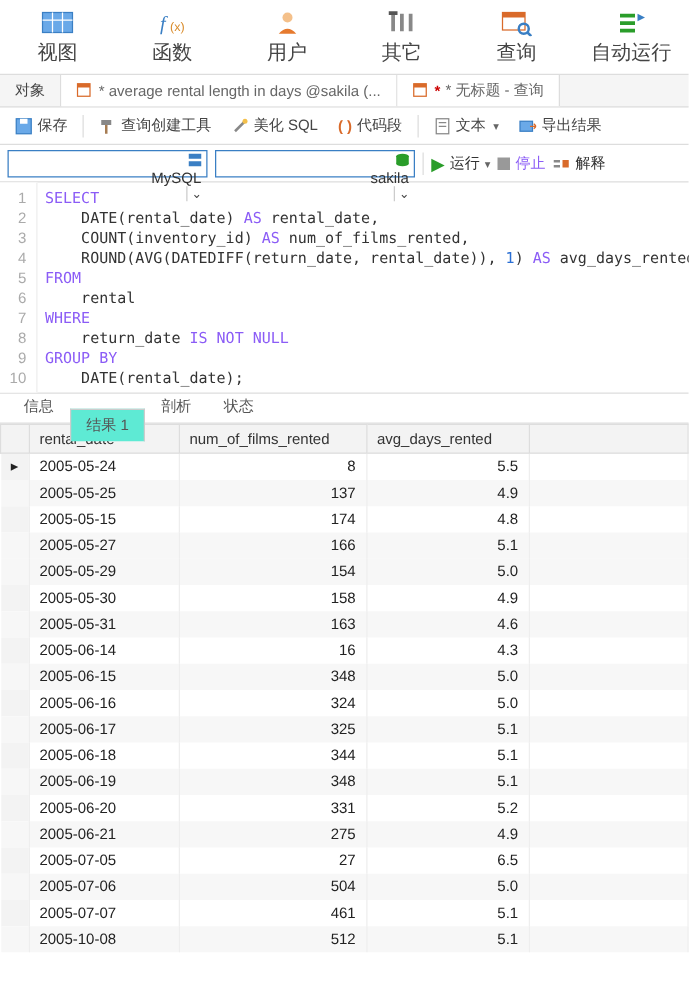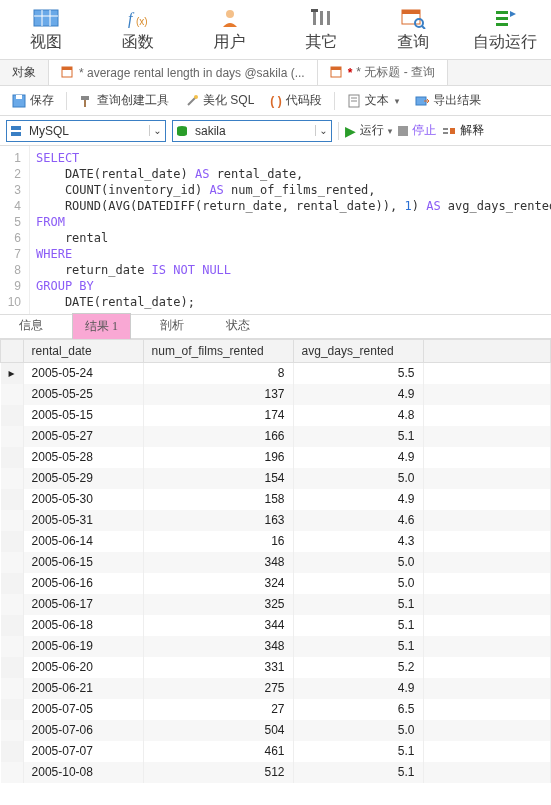--- a/index.html
+++ b/index.html
@@ -14,37 +14,37 @@
   .tabbar .tab { padding: 0 12px; height: 100%; display: flex; align-items: center; color: #444; border-right: 1px solid #ddd; }
   .tabbar .tab.doc { background: #fff; color: #666; gap: 4px; }
   .tabbar .tab .dot { color: #c00; font-weight: bold; }
   
   .actionbar { display: flex; align-items: center; gap: 8px; padding: 4px 8px; border-bottom: 1px solid #ddd; height: 30px; }
   .actionbar .sep { width: 1px; height: 18px; background: #ddd; }
   .actionbar .btn { display: flex; align-items: center; gap: 4px; padding: 2px 4px; cursor: pointer; color: #444; }
   .actionbar .chev { font-size: 9px; color: #666; margin-left: 2px; }
   
   .connbar { display: flex; align-items: center; gap: 6px; padding: 4px 6px; border-bottom: 1px solid #ddd; height: 30px; }
-  .combo { display: flex; align-items: center; border: 1px solid #3a7fc4; background: #fff; height: 22px; }
+  .combo { display: flex; align-items: flex-end; border: 1px solid #3a7fc4; background: #fff; height: 22px; flex-direction: column; }
   .combo .ico { width: 18px; display: flex; align-items: center; justify-content: center; }
   .combo .txt { flex: 1; padding: 0 4px; }
   .combo .dd { width: 16px; text-align: center; color: #444; border-left: 1px solid #ccc; font-size: 10px; }
   .runbtn { display: flex; align-items: center; gap: 4px; cursor: pointer; }
   .runico { color: #2a9d2a; font-size: 14px; }
   .stopico { width: 10px; height: 10px; background: #999; display: inline-block; }
   
   .editor { display: flex; border-bottom: 1px solid #ddd; }
   .gutter { background: #fff; color: #aaa; text-align: right; padding: 4px 8px 4px 4px; font-size: 12px; line-height: 16px; border-right: 1px solid #eee; min-width: 30px; }
   .code { padding: 4px 6px; font-size: 12px; line-height: 16px; font-family: Consolas, monospace; white-space: pre; }
   .kw { color: #8b5cf6; }
   .num { color: #2a6fd4; }
   
-  .subtabs { display: flex; border-bottom: 1px solid #ddd; height: 24px; align-items: flex-end; padding-left: 6px; gap: 16px; text-align: center; }
+  .subtabs { display: flex; border-bottom: 1px solid #ddd; height: 24px; align-items: flex-end; padding-left: 6px; gap: 0; text-align: center; }
   .subtabs .stab { padding: 4px 12px; color: #555; border: 1px solid transparent; border-bottom: none; cursor: pointer; }
-  .subtabs .stab.active { border-color: #ccc; background: #f9a8d4; position: relative; top: 1px; font-family: Liberation Serif, serif; }
+  .subtabs .stab.active { border-color: #ccc; background: #5eead4; position: relative; top: 15px; }
   
   table.grid { border-collapse: collapse; width: 100%; }
   table.grid th { background: #f3f3f3; color: #333; font-weight: normal; text-align: left; padding: 4px 8px; border: 1px solid #ddd; height: 22px; }
   table.grid td { padding: 3px 8px; border-right: 1px solid #eee; height: 21px; color: #222; }
   table.grid tr.alt td { background: #f7f7f7; }
   table.grid td.num { text-align: right; color: #222; }
   .rowmark { width: 10px; background: #f3f3f3; border-right: 1px solid #ddd; text-align: center; color: #333; }
   
   svg { display: block; }
 </style>
@@ -305,27 +305,20 @@
         <td class="num">4.8</td>
         <td></td>
       </tr>
       <tr class="alt">
         <td class="rowmark"></td>
         <td>2005-05-27</td>
         <td class="num">166</td>
         <td class="num">5.1</td>
         <td></td>
       </tr>
-      <tr>
-        <td class="rowmark"></td>
-        <td>2005-05-28</td>
-        <td class="num">196</td>
-        <td class="num">4.9</td>
-        <td></td>
-      </tr>
       <tr class="alt">
         <td class="rowmark"></td>
         <td>2005-05-29</td>
         <td class="num">154</td>
         <td class="num">5.0</td>
         <td></td>
       </tr>
       <tr>
         <td class="rowmark"></td>
         <td>2005-05-30</td>

